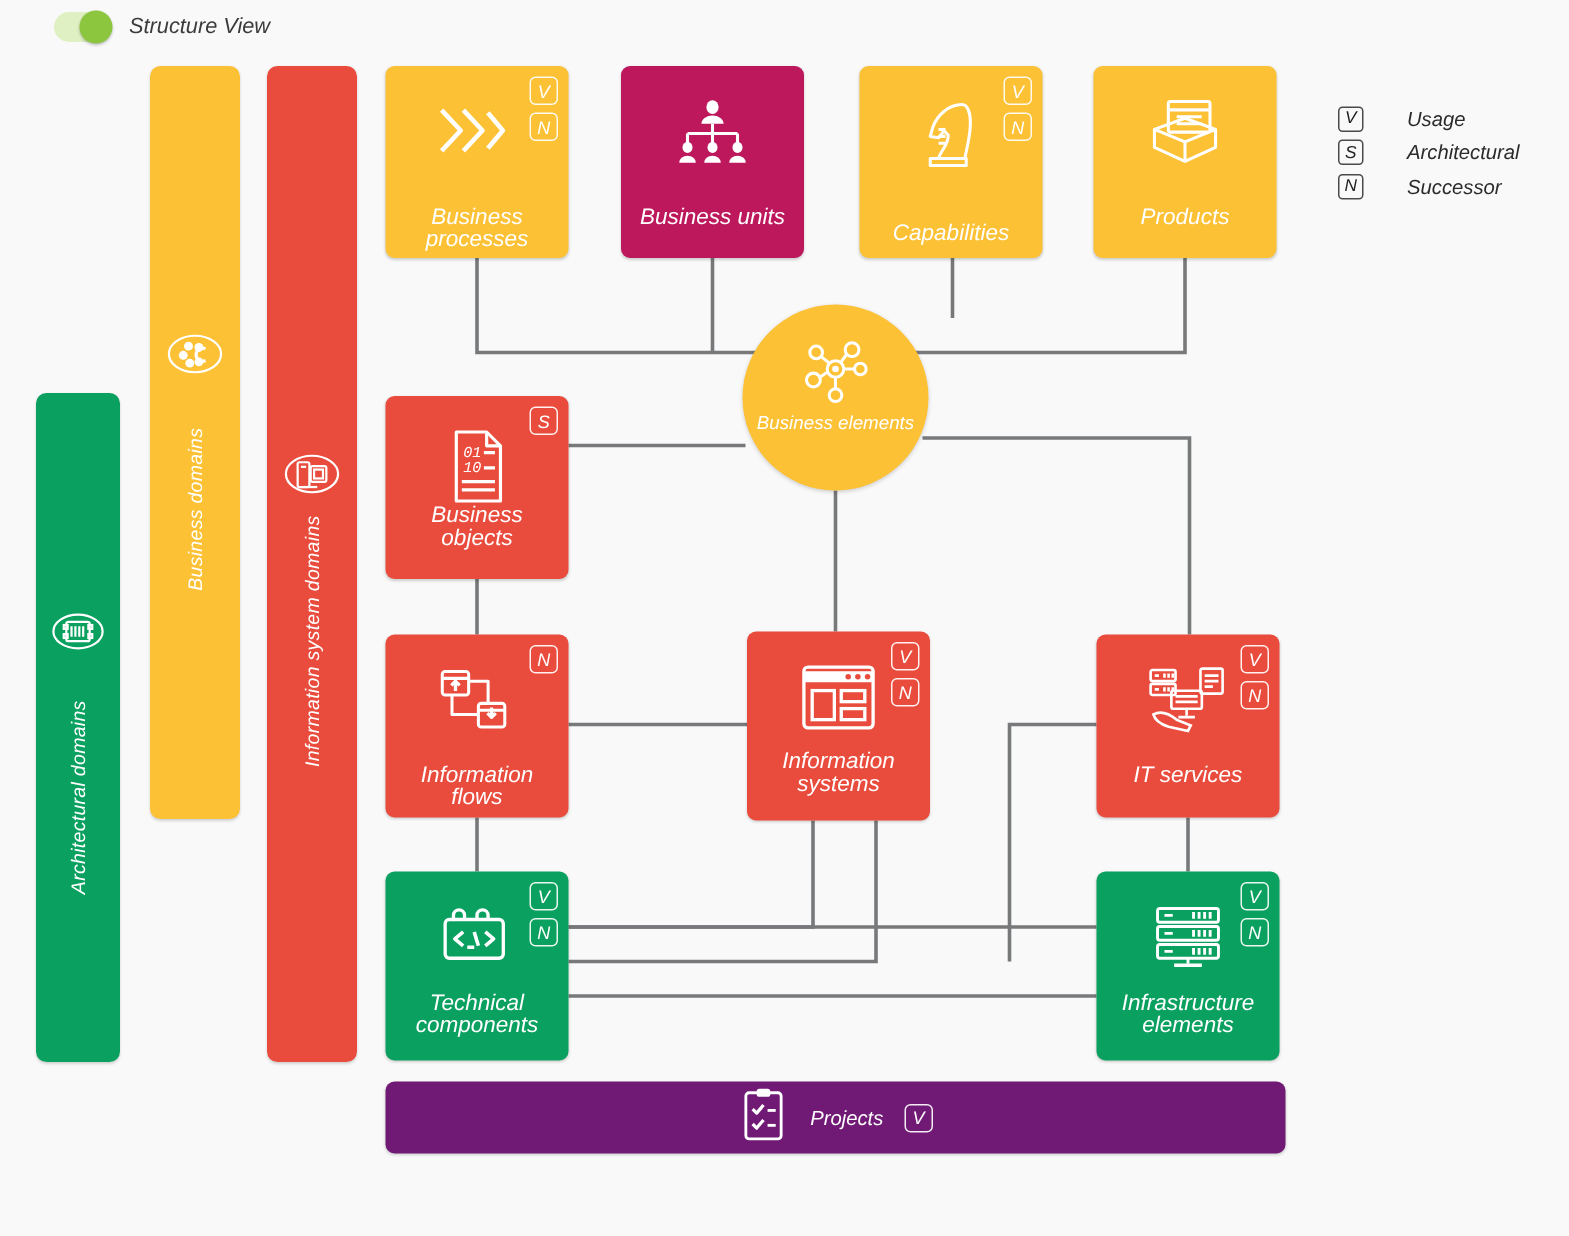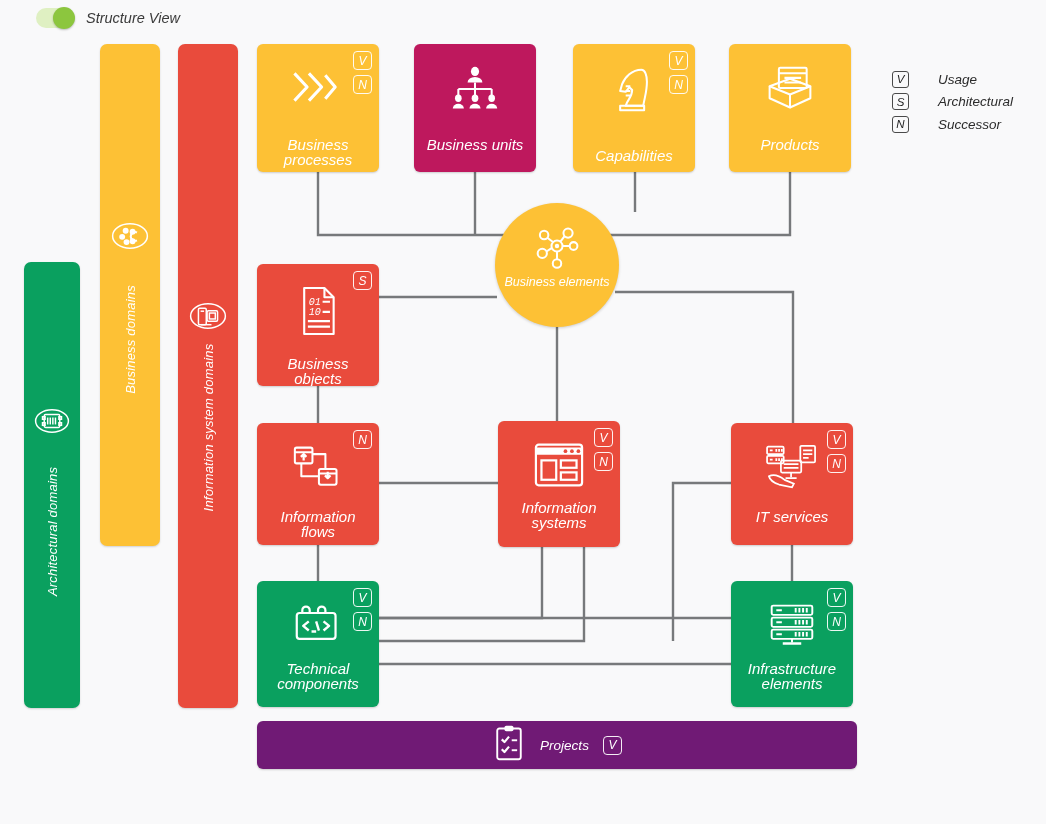--- a/index.html
+++ b/index.html
@@ -267,21 +267,21 @@
         <path d="M10,4 h22 l10,10 v40 h-32 z"></path>
         <path d="M32,4 v10 h10"></path>
         <text x="15" y="22" font-size="11" fill="#fff" stroke="none" font-family="Liberation Mono, monospace">01</text>
         <text x="15" y="33" font-size="11" fill="#fff" stroke="none" font-family="Liberation Mono, monospace">10</text>
         <line x1="30" y1="19" x2="38" y2="19"></line>
           <line x1="30" y1="30" x2="38" y2="30"></line>
         <line x1="14" y1="40" x2="38" y2="40"></line>
           <line x1="14" y1="46" x2="38" y2="46"></line>
       </svg>
     </span>
-    <span class="c-title" style="top:92px;">Business objects</span>
+    <span class="c-title" style="top:72px;">Business objects</span>
     <div class="badges">
       <span class="badge">S</span>
     </div>
   </div>
 
   <div class="card" style="left:257px; top:423px; width:122px; height:122px; background:#e94b3c;">
     <span class="c-icon">
       <svg width="56" height="50" viewBox="0 0 60 54" fill="none" stroke="#fff" stroke-width="2.2" stroke-linejoin="round">
         <rect x="5" y="5" width="19" height="17" rx="2"></rect>
         <line x1="5" y1="10" x2="24" y2="10"></line>

